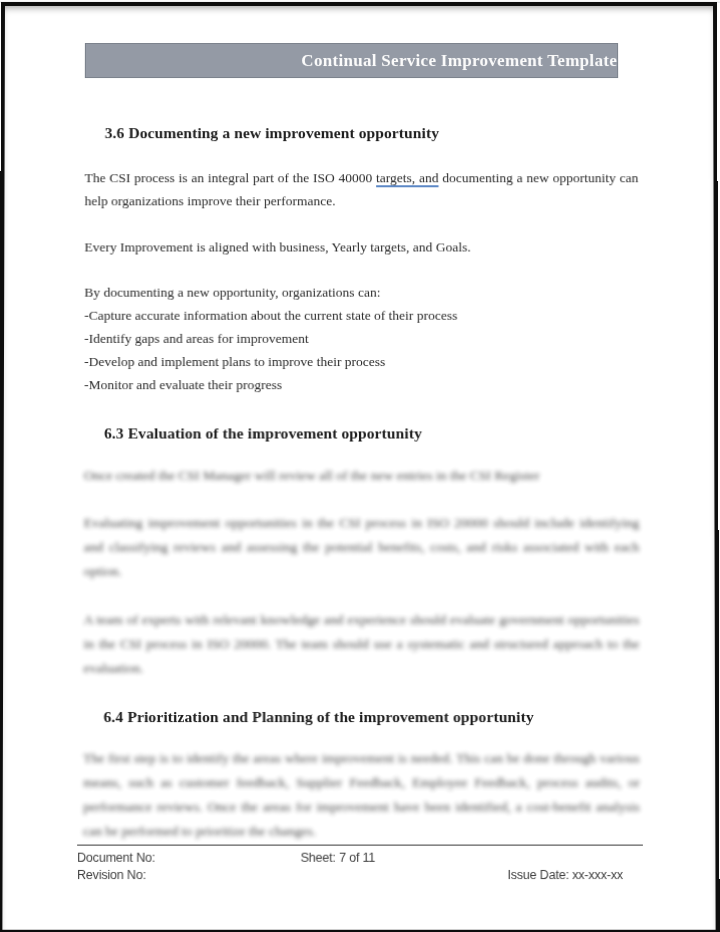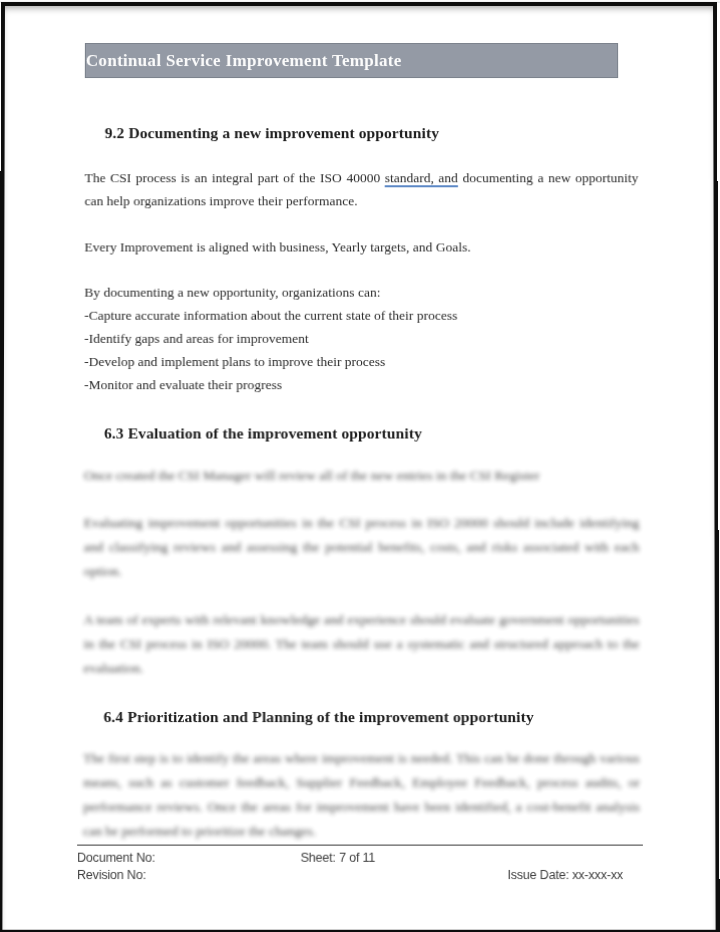--- a/index.html
+++ b/index.html
@@ -24,21 +24,21 @@
   .page-frame{
     position:absolute;top:2px;left:1px;right:3px;bottom:5px;
     border:4px solid var(--frame);background:#fff;
     transform:perspective(1200px) rotateX(0.55deg);transform-origin:50% 0;
     box-shadow:inset 0 5px 7px -3px rgba(0,0,0,0.35);
   }
   .content{position:absolute;left:80px;top:0;width:553px;}
   .title-bar{
     margin-top:37px;width:533px;height:35px;
     background:var(--title_bar);border:1px solid var(--title_bar_border);
-    display:flex;align-items:center;justify-content:flex-start;
+    display:flex;align-items:center;justify-content:flex-end;
   }
   .title-bar .title-text{
     color:#fbfbfb;font-size:17px;font-weight:bold;letter-spacing:.3px;
   }
   h2{
     font-size:15.5px;line-height:19px;font-weight:bold;color:var(--heading_text);
     margin:45px 0 0 20px;letter-spacing:.1px;
   }
   h2.h63{margin-top:27px;}
   h2.h64{margin-top:26px;}
@@ -78,23 +78,23 @@
 
   <div class="page-frame">
 
     <div class="content">
 
       <div class="title-bar">
         <span class="title-text">Continual Service Improvement Template</span>
       </div>
 
       <div>
-        <h2>9.2 Documenting a new improvement opportunity</h2>
+        <h2>3.6 Documenting a new improvement opportunity</h2>
 
-        <p class="first-after-heading"><span>The CSI process is an integral part of the ISO 40000 </span><span class="link-underline">standard, and</span><span> documenting a new opportunity can help organizations improve their performance.</span></p>
+        <p class="first-after-heading"><span>The CSI process is an integral part of the ISO 40000 </span><span class="link-underline">targets, and</span><span> documenting a new opportunity can help organizations improve their performance.</span></p>
 
         <p class="no-justify">Every Improvement is aligned with business, Yearly targets, and Goals.</p>
 
         <div class="list-block">
           <div class="line">By documenting a new opportunity, organizations can:</div>
           <div class="line">-Capture accurate information about the current state of their process</div>
           <div class="line">-Identify gaps and areas for improvement</div>
           <div class="line">-Develop and implement plans to improve their process</div>
           <div class="line">-Monitor and evaluate their progress</div>
         </div>

